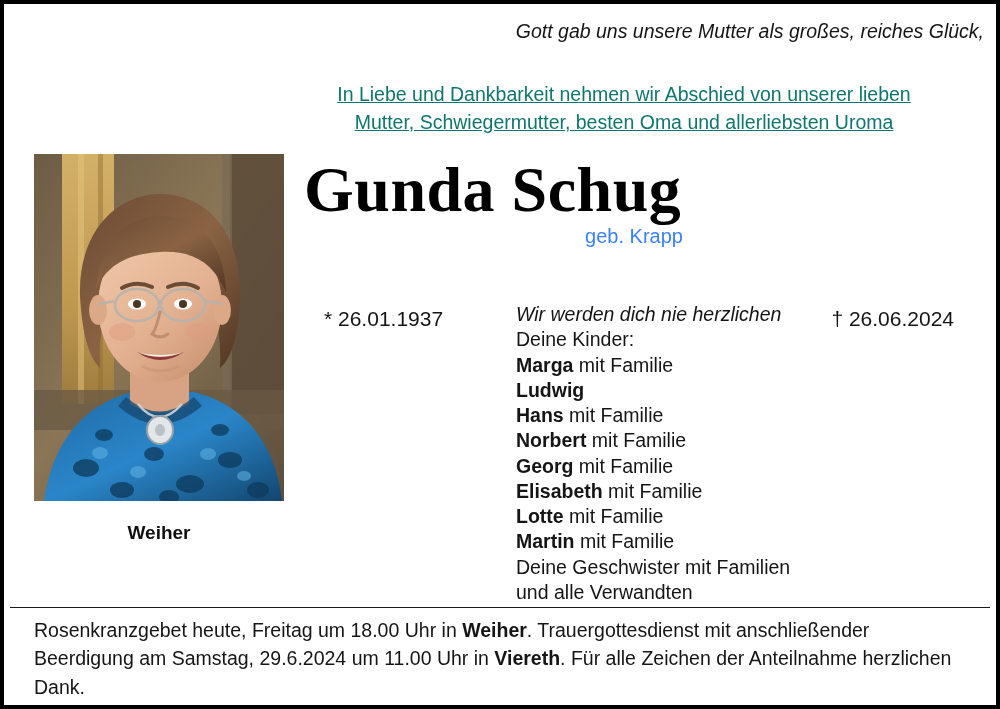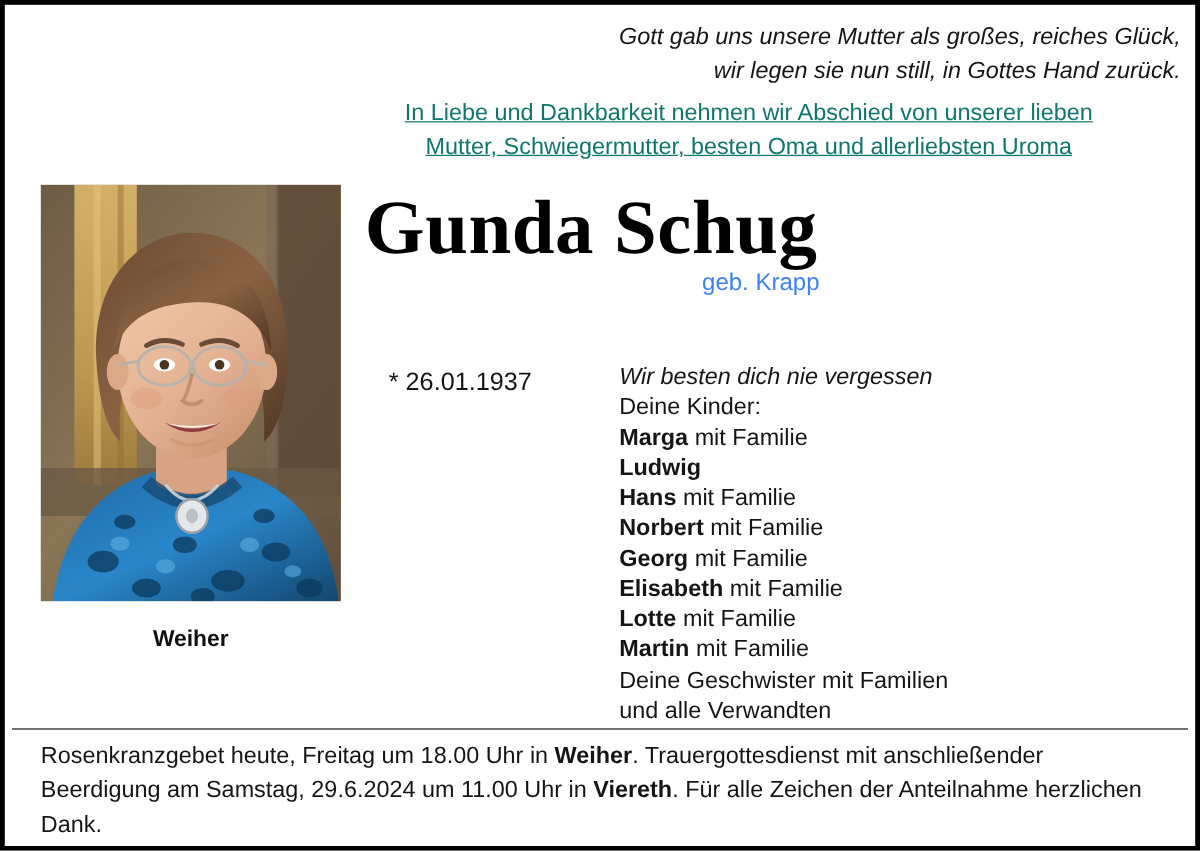--- a/index.html
+++ b/index.html
@@ -152,37 +152,37 @@
   .footer b { font-weight: bold; }
 </style>
 </head>
 <body>
 
 <div id="page">
   <div class="inner">
 
     <div class="verse">
       <div>Gott gab uns unsere Mutter als großes, reiches Glück,</div>
-      <div>wir legen sie nun still, in Gottes Hand zurück.</div>
     </div>
 
     <div class="intro">
       <div>In Liebe und Dankbarkeit nehmen wir Abschied von unserer lieben</div>
       <div>Mutter, Schwiegermutter, besten Oma und allerliebsten Uroma</div>
     </div>
 
     <div class="name">Gunda Schug</div>
     <div class="maiden">geb. Krapp</div>
 
     <div class="dates">
       <span>* 26.01.1937</span>
+      <span>† 26.06.2024</span>
     </div>
 
     <div class="family">
-      <div class="italic-line">Wir besten dich nie vergessen</div>
+      <div class="italic-line">Wir werden dich nie herzlichen</div>
       <div>Deine Kinder:</div>
       <div class="row"><b>Marga</b><span> mit Familie</span></div>
       <div class="row"><b>Ludwig</b><span></span></div>
       <div class="row"><b>Hans</b><span> mit Familie</span></div>
       <div class="row"><b>Norbert</b><span> mit Familie</span></div>
       <div class="row"><b>Georg</b><span> mit Familie</span></div>
       <div class="row"><b>Elisabeth</b><span> mit Familie</span></div>
       <div class="row"><b>Lotte</b><span> mit Familie</span></div>
       <div class="row"><b>Martin</b><span> mit Familie</span></div>
       <div>Deine Geschwister mit Familien</div>

